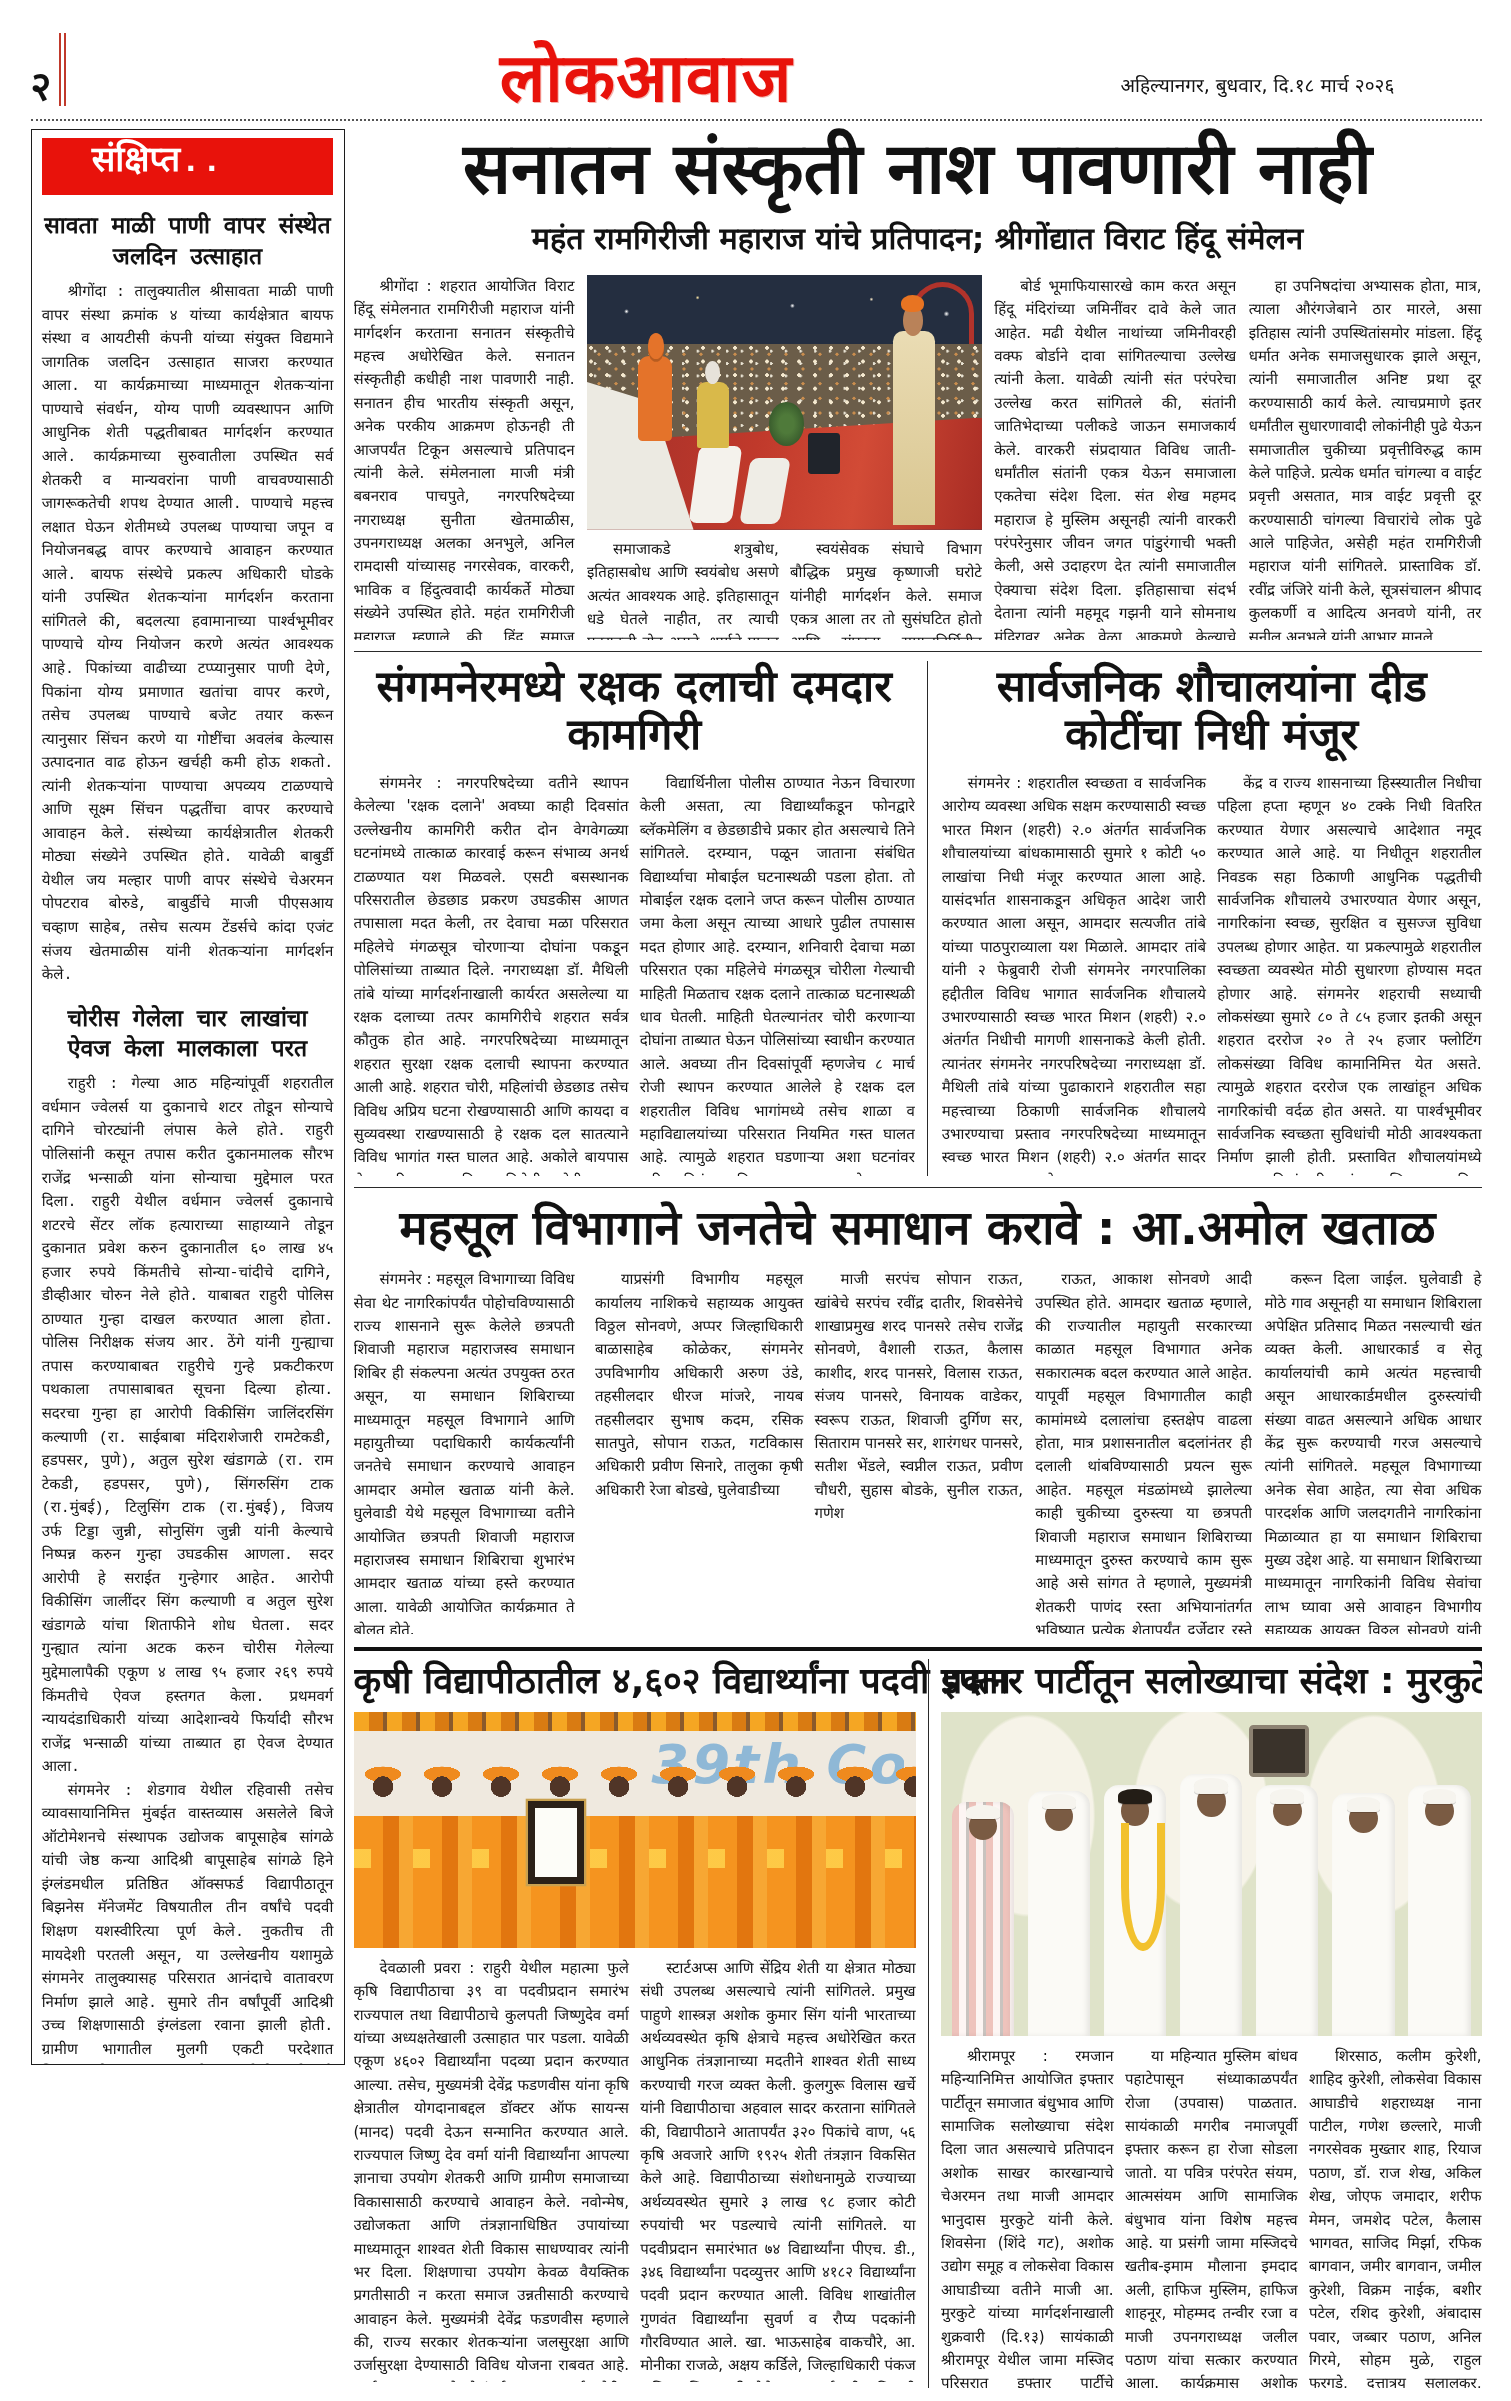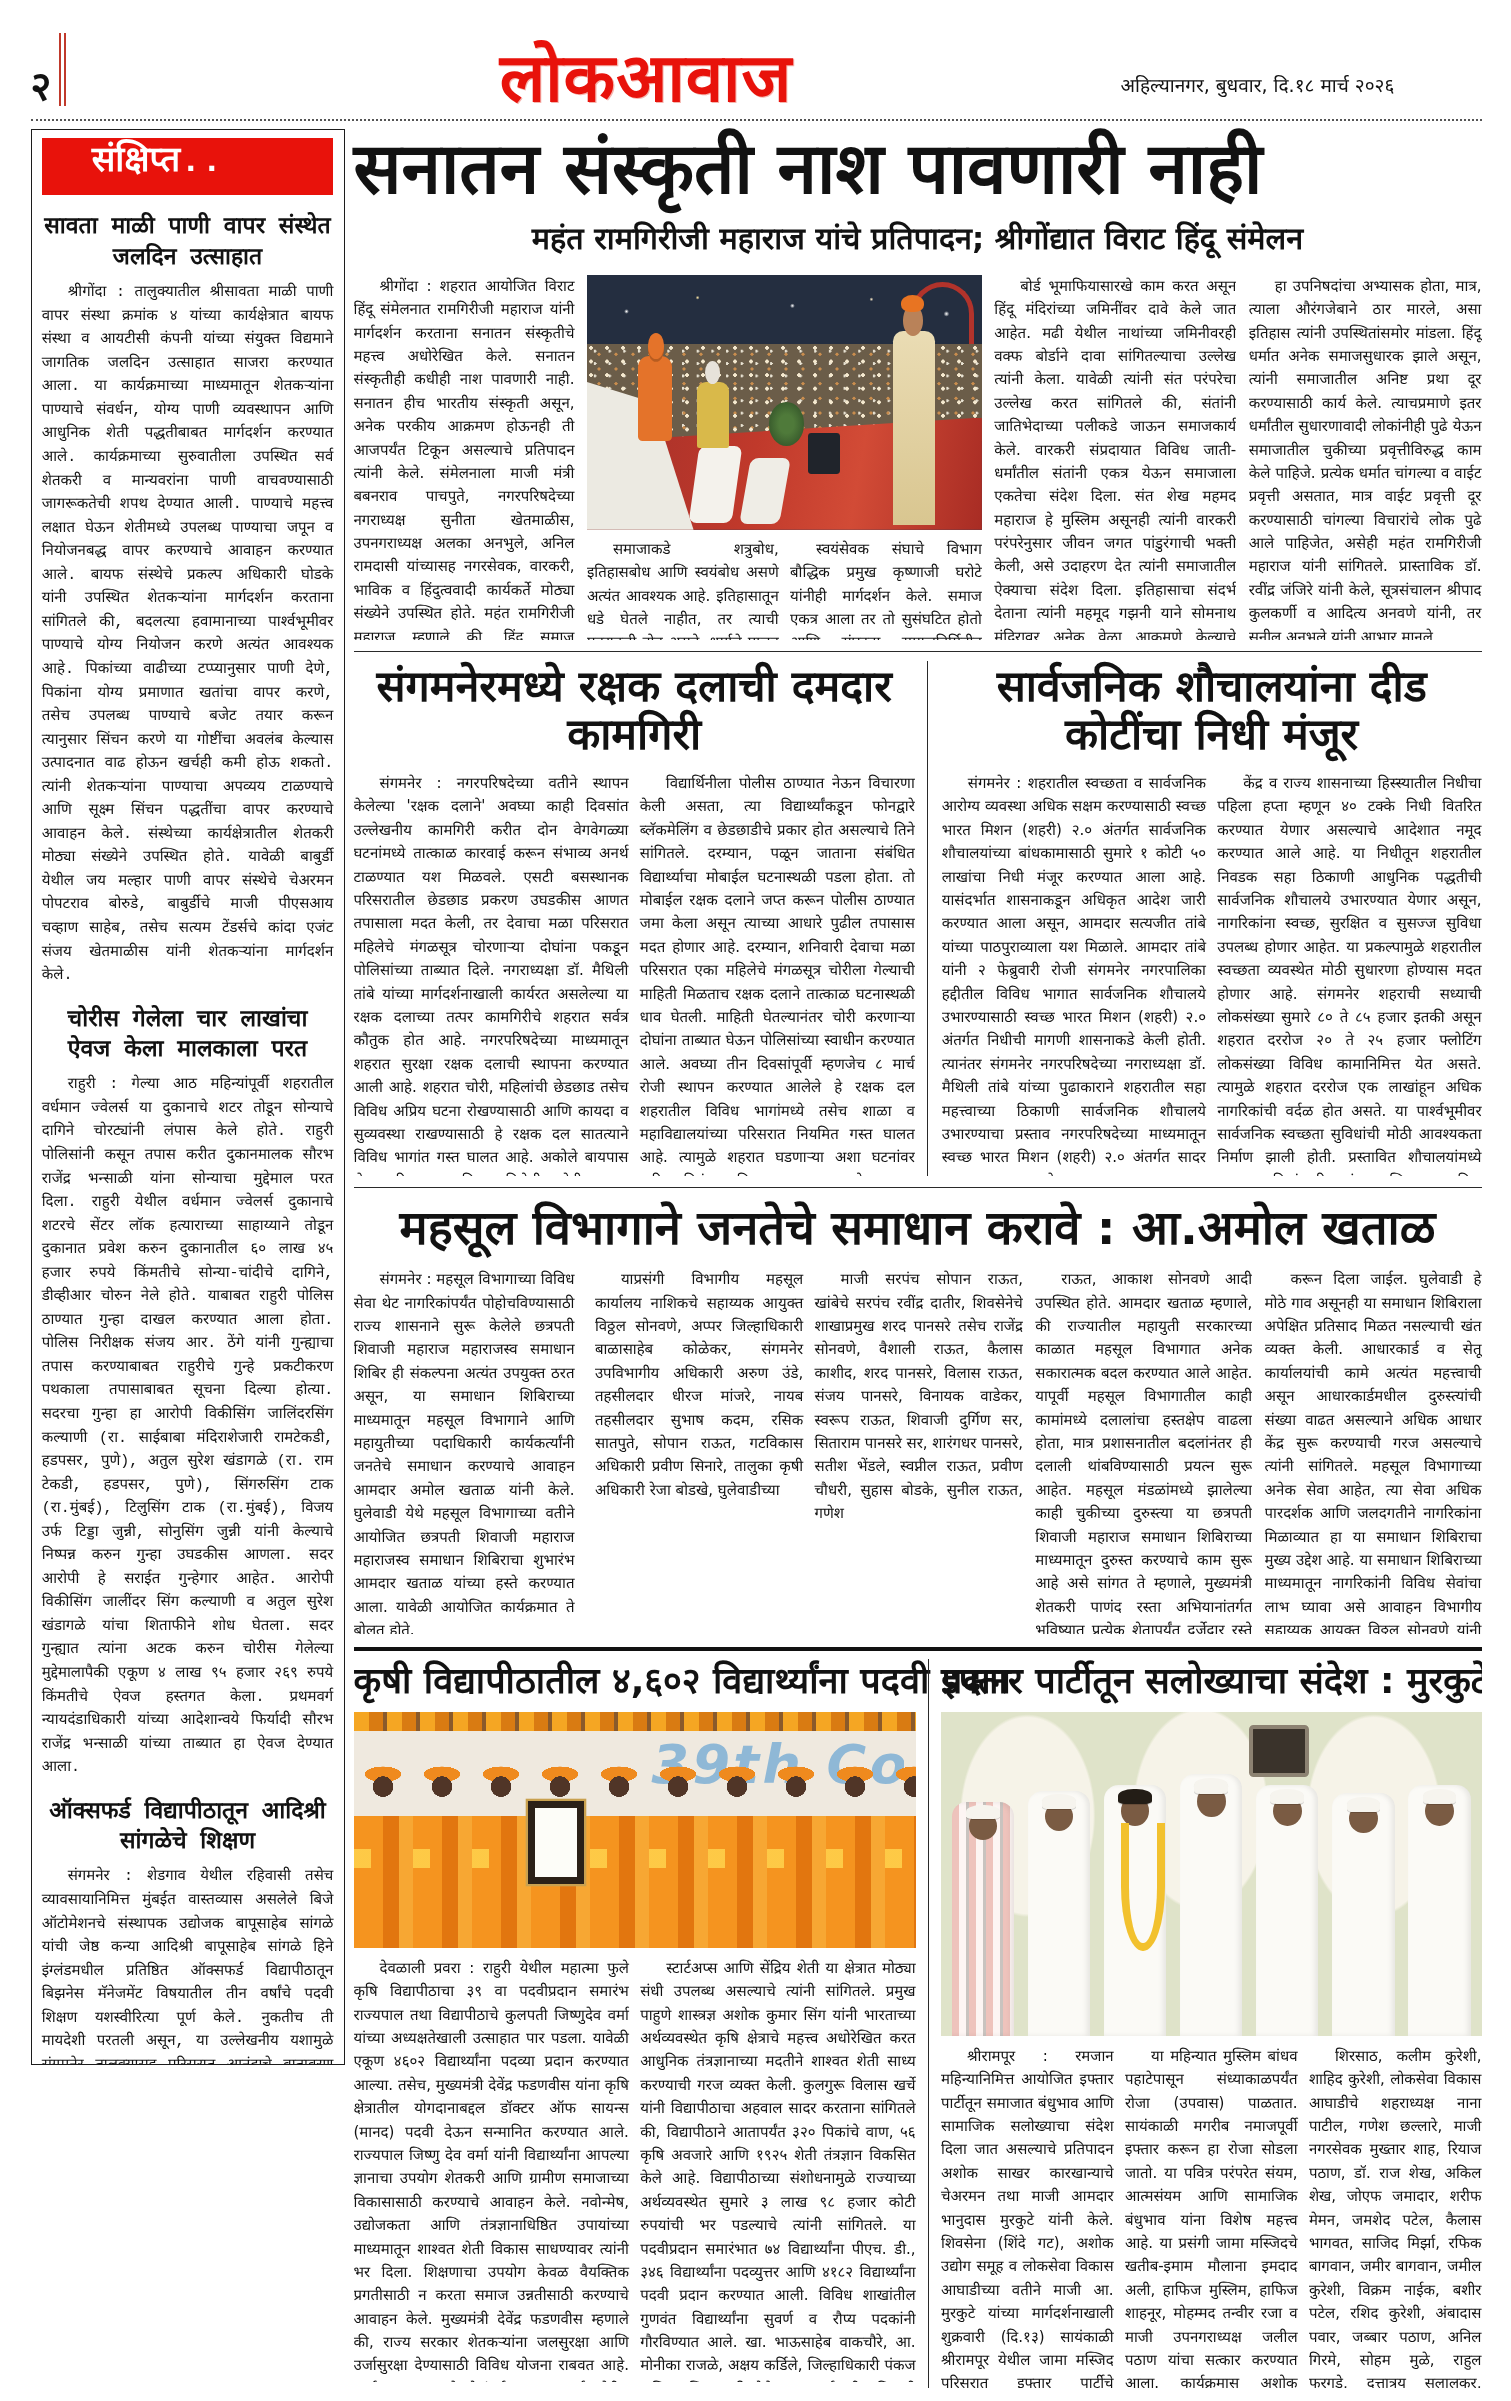--- a/index.html
+++ b/index.html
@@ -24,21 +24,21 @@
 
   
   .sidebar { width:314px; flex:none; border:1.7px solid #1c1c1c; padding:8px 10.2px; height:1936px; overflow:hidden;font-family:Liberation Mono, monospace; }
   .sidebar-banner { background:#e8120b; color:#fff; font-size:35px; font-weight:900;
                     padding:5.6px 5.6px 13.6px 50px; margin-bottom:13.6px; line-height:1.1; }
   .side-art h3 { font-size:23px; font-weight:900; text-align:center; line-height:1.32; margin:17px 0 8px; }
   .side-art p { font-size:15px; line-height:1.57; text-align:justify; margin:0; text-indent:26px; }
 
   
   .main { flex:1; display:flex; flex-direction:column; min-width:0; }
-  .head-main { font-size:71px; font-weight:900; text-align:left; line-height:1.08; margin:2.3px 0 8px; }
+  .head-main { font-size:71px; font-weight:900; text-align:center; line-height:1.08; margin:2.3px 0 8px; }
   .subhead  { font-size:30.5px; font-weight:700; text-align:center; margin:0 0 17px; }
 
   .art1 { display:flex; gap:12.4px; height:365px; overflow:hidden; }
   .art1 .colA { width:221px; flex:none; overflow:hidden; }
   .midwrap { width:395px; flex:none; display:flex; flex-direction:column; gap:8px; overflow:hidden; }
   .two-col { display:flex; gap:11.3px; overflow:hidden; }
   .two-col > p { flex:1; min-width:0; }
   .art1 .colD { width:242px; flex:none; overflow:hidden; }
   .art1 .colE { flex:1; overflow:hidden; }
 
@@ -177,21 +177,20 @@
 
       <article class="side-art">
         <h3>सावता माळी पाणी वापर संस्थेत जलदिन उत्साहात</h3>
         <p>श्रीगोंदा : तालुक्यातील श्रीसावता माळी पाणी वापर संस्था क्रमांक ४ यांच्या कार्यक्षेत्रात बायफ संस्था व आयटीसी कंपनी यांच्या संयुक्त विद्यमाने जागतिक जलदिन उत्साहात साजरा करण्यात आला. या कार्यक्रमाच्या माध्यमातून शेतकऱ्यांना पाण्याचे संवर्धन, योग्य पाणी व्यवस्थापन आणि आधुनिक शेती पद्धतीबाबत मार्गदर्शन करण्यात आले. कार्यक्रमाच्या सुरुवातीला उपस्थित सर्व शेतकरी व मान्यवरांना पाणी वाचवण्यासाठी जागरूकतेची शपथ देण्यात आली. पाण्याचे महत्त्व लक्षात घेऊन शेतीमध्ये उपलब्ध पाण्याचा जपून व नियोजनबद्ध वापर करण्याचे आवाहन करण्यात आले. बायफ संस्थेचे प्रकल्प अधिकारी घोडके यांनी उपस्थित शेतकऱ्यांना मार्गदर्शन करताना सांगितले की, बदलत्या हवामानाच्या पार्श्वभूमीवर पाण्याचे योग्य नियोजन करणे अत्यंत आवश्यक आहे. पिकांच्या वाढीच्या टप्प्यानुसार पाणी देणे, पिकांना योग्य प्रमाणात खतांचा वापर करणे, तसेच उपलब्ध पाण्याचे बजेट तयार करून त्यानुसार सिंचन करणे या गोष्टींचा अवलंब केल्यास उत्पादनात वाढ होऊन खर्चही कमी होऊ शकतो. त्यांनी शेतकऱ्यांना पाण्याचा अपव्यय टाळण्याचे आणि सूक्ष्म सिंचन पद्धतींचा वापर करण्याचे आवाहन केले. संस्थेच्या कार्यक्षेत्रातील शेतकरी मोठ्या संख्येने उपस्थित होते. यावेळी बाबुर्डी येथील जय मल्हार पाणी वापर संस्थेचे चेअरमन पोपटराव बोरुडे, बाबुर्डीचे माजी पीएसआय चव्हाण साहेब, तसेच सत्यम टेंडर्सचे कांदा एजंट संजय खेतमाळीस यांनी शेतकऱ्यांना मार्गदर्शन केले.</p>
       </article>
       <article class="side-art">
         <h3>चोरीस गेलेला चार लाखांचा ऐवज केला मालकाला परत</h3>
         <p>राहुरी : गेल्या आठ महिन्यांपूर्वी शहरातील वर्धमान ज्वेलर्स या दुकानाचे शटर तोडून सोन्याचे दागिने चोरट्यांनी लंपास केले होते. राहुरी पोलिसांनी कसून तपास करीत दुकानमालक सौरभ राजेंद्र भन्साळी यांना सोन्याचा मुद्देमाल परत दिला. राहुरी येथील वर्धमान ज्वेलर्स दुकानाचे शटरचे सेंटर लॉक हत्याराच्या साहाय्याने तोडून दुकानात प्रवेश करुन दुकानातील ६० लाख ४५ हजार रुपये किंमतीचे सोन्या-चांदीचे दागिने, डीव्हीआर चोरुन नेले होते. याबाबत राहुरी पोलिस ठाण्यात गुन्हा दाखल करण्यात आला होता. पोलिस निरीक्षक संजय आर. ठेंगे यांनी गुन्ह्याचा तपास करण्याबाबत राहुरीचे गुन्हे प्रकटीकरण पथकाला तपासाबाबत सूचना दिल्या होत्या. सदरचा गुन्हा हा आरोपी विकीसिंग जालिंदरसिंग कल्याणी (रा. साईबाबा मंदिराशेजारी रामटेकडी, हडपसर, पुणे), अतुल सुरेश खंडागळे (रा. राम टेकडी, हडपसर, पुणे), सिंगरुसिंग टाक (रा.मुंबई), टिलुसिंग टाक (रा.मुंबई), विजय उर्फ टिड्डा जुन्नी, सोनुसिंग जुन्नी यांनी केल्याचे निष्पन्न करुन गुन्हा उघडकीस आणला. सदर आरोपी हे सराईत गुन्हेगार आहेत. आरोपी विकीसिंग जालींदर सिंग कल्याणी व अतुल सुरेश खंडागळे यांचा शिताफीने शोध घेतला. सदर गुन्ह्यात त्यांना अटक करुन चोरीस गेलेल्या मुद्देमालापैकी एकूण ४ लाख ९५ हजार २६९ रुपये किंमतीचे ऐवज हस्तगत केला. प्रथमवर्ग न्यायदंडाधिकारी यांच्या आदेशान्वये फिर्यादी सौरभ राजेंद्र भन्साळी यांच्या ताब्यात हा ऐवज देण्यात आला.</p>
       </article>
       <article class="side-art">
-        <h3>ऑक्सफर्ड विद्यापीठातून आदिश्री सांगळेचे शिक्षण</h3>
         <p>संगमनेर : शेडगाव येथील रहिवासी तसेच व्यावसायानिमित्त मुंबईत वास्तव्यास असलेले बिजे ऑटोमेशनचे संस्थापक उद्योजक बापूसाहेब सांगळे यांची जेष्ठ कन्या आदिश्री बापूसाहेब सांगळे हिने इंग्लंडमधील प्रतिष्ठित ऑक्सफर्ड विद्यापीठातून बिझनेस मॅनेजमेंट विषयातील तीन वर्षांचे पदवी शिक्षण यशस्वीरित्या पूर्ण केले. नुकतीच ती मायदेशी परतली असून, या उल्लेखनीय यशामुळे संगमनेर तालुक्यासह परिसरात आनंदाचे वातावरण निर्माण झाले आहे. सुमारे तीन वर्षांपूर्वी आदिश्री उच्च शिक्षणासाठी इंग्लंडला रवाना झाली होती. ग्रामीण भागातील मुलगी एकटी परदेशात शिक्षणासाठी जात असल्याने त्या वेळी अनेकांनी आश्चर्य व्यक्त केले होते. मात्र कुटुंबाच्या पाठबळासह स्वतःच्या आत्मविश्वासाच्या जोरावर तिने परदेशातील अनोळखी वातावरणाशी जुळवून घेतले. कडाक्याची थंडी, नवीन संस्कृती आणि शिक्षणातील आव्हाने यांचा तिने धैर्याने सामना केला. परिश्रम आणि चिकाटीच्या बळावर शिक्षणात यश संपादन करत तिने आपल्या गावाचे व देशाचे नाव उज्ज्वल केले.</p>
       </article>
 
     </aside>
 
     <main class="main">
 
       <h1 class="head-main">सनातन संस्कृती नाश पावणारी नाही</h1>
       <h2 class="subhead">महंत रामगिरीजी महाराज यांचे प्रतिपादन; श्रीगोंद्यात विराट हिंदू संमेलन</h2>
 

